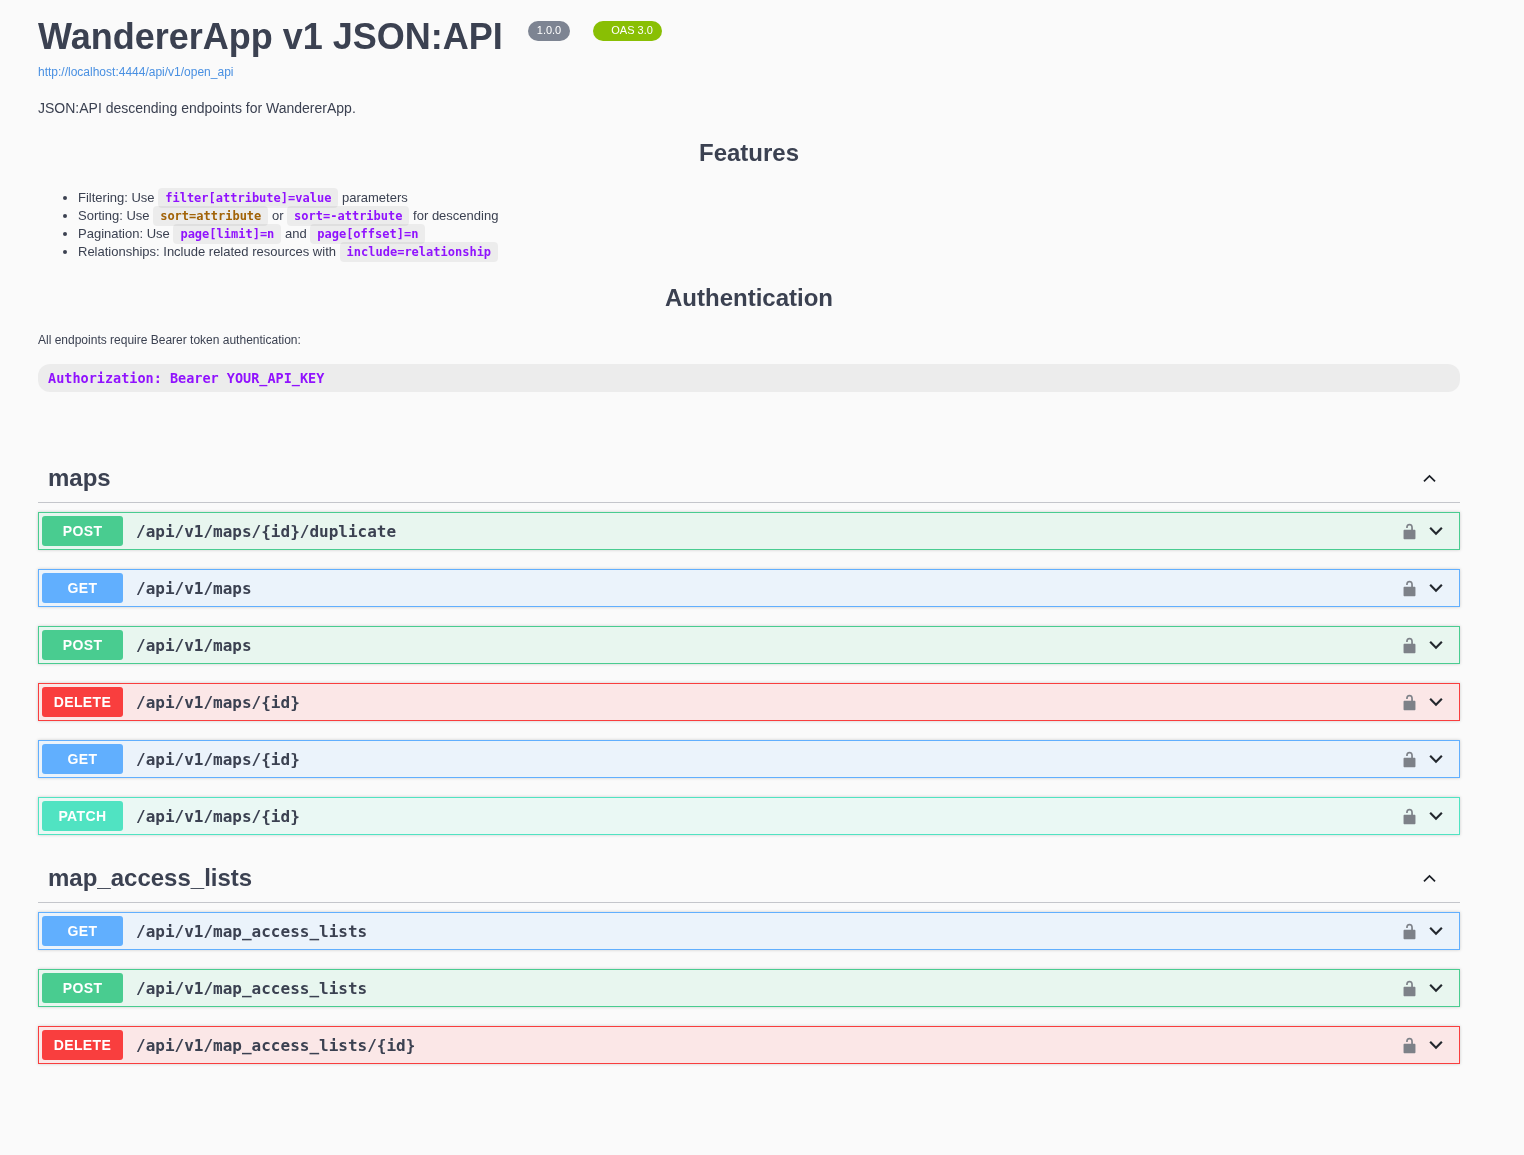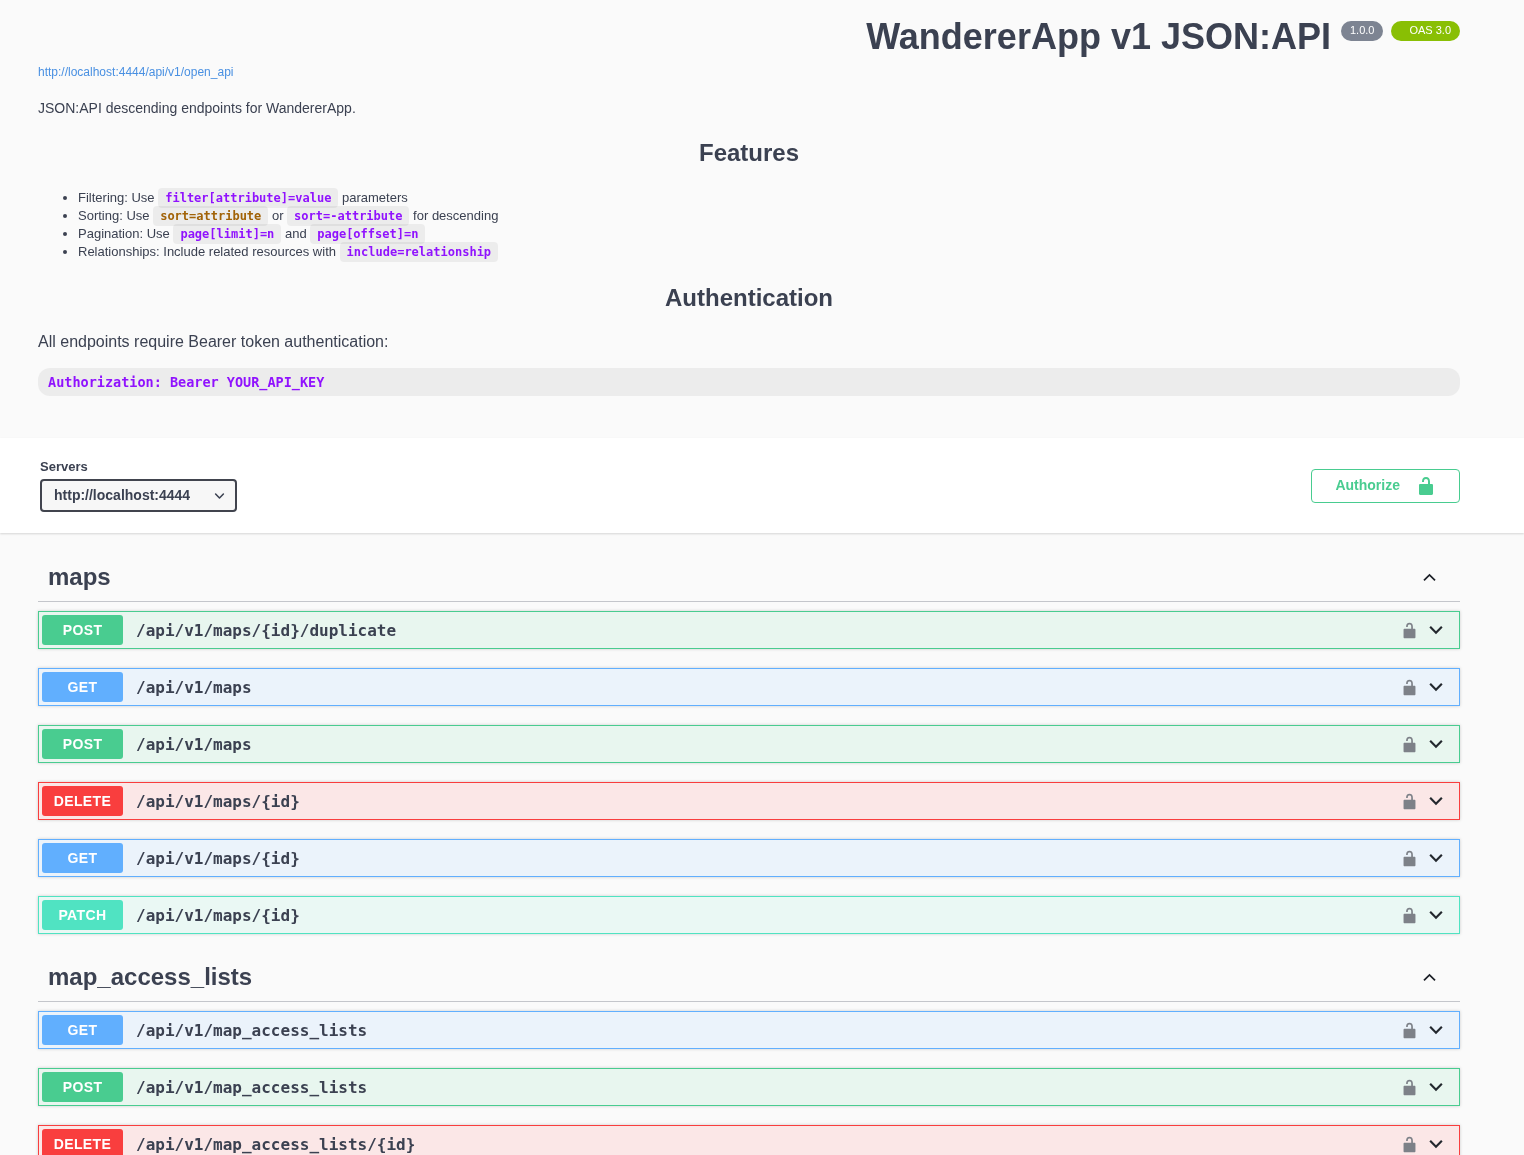--- a/index.html
+++ b/index.html
@@ -15,23 +15,22 @@
 
   
   .info { padding-top: 18px; padding-bottom: 42px; }
   h1.title {
     margin: 0;
     font-size: 36px;
     font-weight: bold;
     line-height: 38px;
     display: flex;
     align-items: flex-start;
-    gap: 10px;
+    gap: 25px;
     color: #3b4151;
-    justify-content: flex-end;
   }
   .badge {
     font-size: 11px;
     font-weight: normal;
     color: #fff;
     padding: 3px 9px 4px;
     border-radius: 20px;
     line-height: 13px;
     margin-top: 3px;
     display: inline-block;
@@ -55,21 +54,21 @@
   }
   ul.features li { margin: 0; }
   code.inline-code {
     font-family: "DejaVu Sans Mono", monospace;
     font-weight: bold;
     font-size: 12px;
     background: rgba(0,0,0,.055);
     padding: 3px 7px;
     border-radius: 4px;
   }
-  .auth-text { margin: 21px 0 0; font-size: 16px; }
+  .auth-text { margin: 21px 0 0; font-size: 12px; }
   .auth-code {
     margin: 17px 0 0;
     padding: 6px 10px;
     background: #ececec;
     border-radius: 12px;
     font-family: "DejaVu Sans Mono", monospace;
     font-weight: bold;
     font-size: 13.5px;
     white-space: pre;
   }
@@ -194,41 +193,20 @@
         <li>Sorting: Use <code class="inline-code" style="color: #a16207; margin-top: 32px;">sort=attribute</code> or <code class="inline-code" style="color: rgb(144, 18, 254);">sort=-attribute</code> for descending</li>
         <li>Pagination: Use <code class="inline-code" style="color: rgb(144, 18, 254);">page[limit]=n</code> and <code class="inline-code" style="color: rgb(144, 18, 254);">page[offset]=n</code></li>
         <li>Relationships: Include related resources with <code class="inline-code" style="color: rgb(144, 18, 254);">include=relationship</code></li>
       </ul>
 
     <h2 class="section-heading">Authentication</h2>
     <p class="auth-text">All endpoints require Bearer token authentication:</p>
     <pre class="auth-code" style="color: rgb(144, 18, 254);">Authorization: Bearer YOUR_API_KEY</pre>
   </section>
 
-  <section class="scheme-container">
-    <div class="scheme-inner">
-      <div class="servers">
-        <label class="servers-label">Servers</label>
-        <span class="select-wrap">
-          <select class="server-select" id="server-select"><option>http://localhost:4444</option></select>
-          <span class="select-chevron">
-            <svg class="chev" width="13" height="13" viewBox="0 0 20 20">
-                <path d="M4 7l6 6 6-6" fill="none" stroke="#3b4151" stroke-width="2.4" stroke-linecap="round" stroke-linejoin="round"></path>
-              </svg>
-          </span>
-        </span>
-      </div>
-      <button class="authorize-btn" id="authorize-btn" style="color: rgb(73, 204, 144); border-color: rgb(73, 204, 144);">
-        <span>Authorize</span>
-        <svg width="20" height="20" viewBox="0 0 20 20" style="fill: rgb(73, 204, 144);">
-            <path d="M15.8 8H14V5.6C14 2.703 12.665 1 10 1 7.334 1 6 2.703 6 5.6V6h2v-.801C8 3.754 8.797 3 10 3c1.203 0 2 .754 2 2.199V8H4.2C3.537 8 3 8.537 3 9.2V17.8c0 .662.537 1.2 1.2 1.2h11.6c.663 0 1.2-.538 1.2-1.2V9.2C17 8.537 16.463 8 15.8 8z"></path>
-          </svg>
-      </button>
-    </div>
-  </section>
 
   <div class="sections container" id="sections">
   <div class="tag-section">
     <h3 class="tag-header">
       <span class="tag-name">maps</span>
       <button class="collapse-btn">
         <svg class="chev" width="17" height="17" viewBox="0 0 20 20">
               <path d="M3.5 13.5 L10 7 L16.5 13.5" fill="none" stroke="#1b1f26" stroke-width="2" stroke-linejoin="miter"></path>
             </svg>
       </button>

